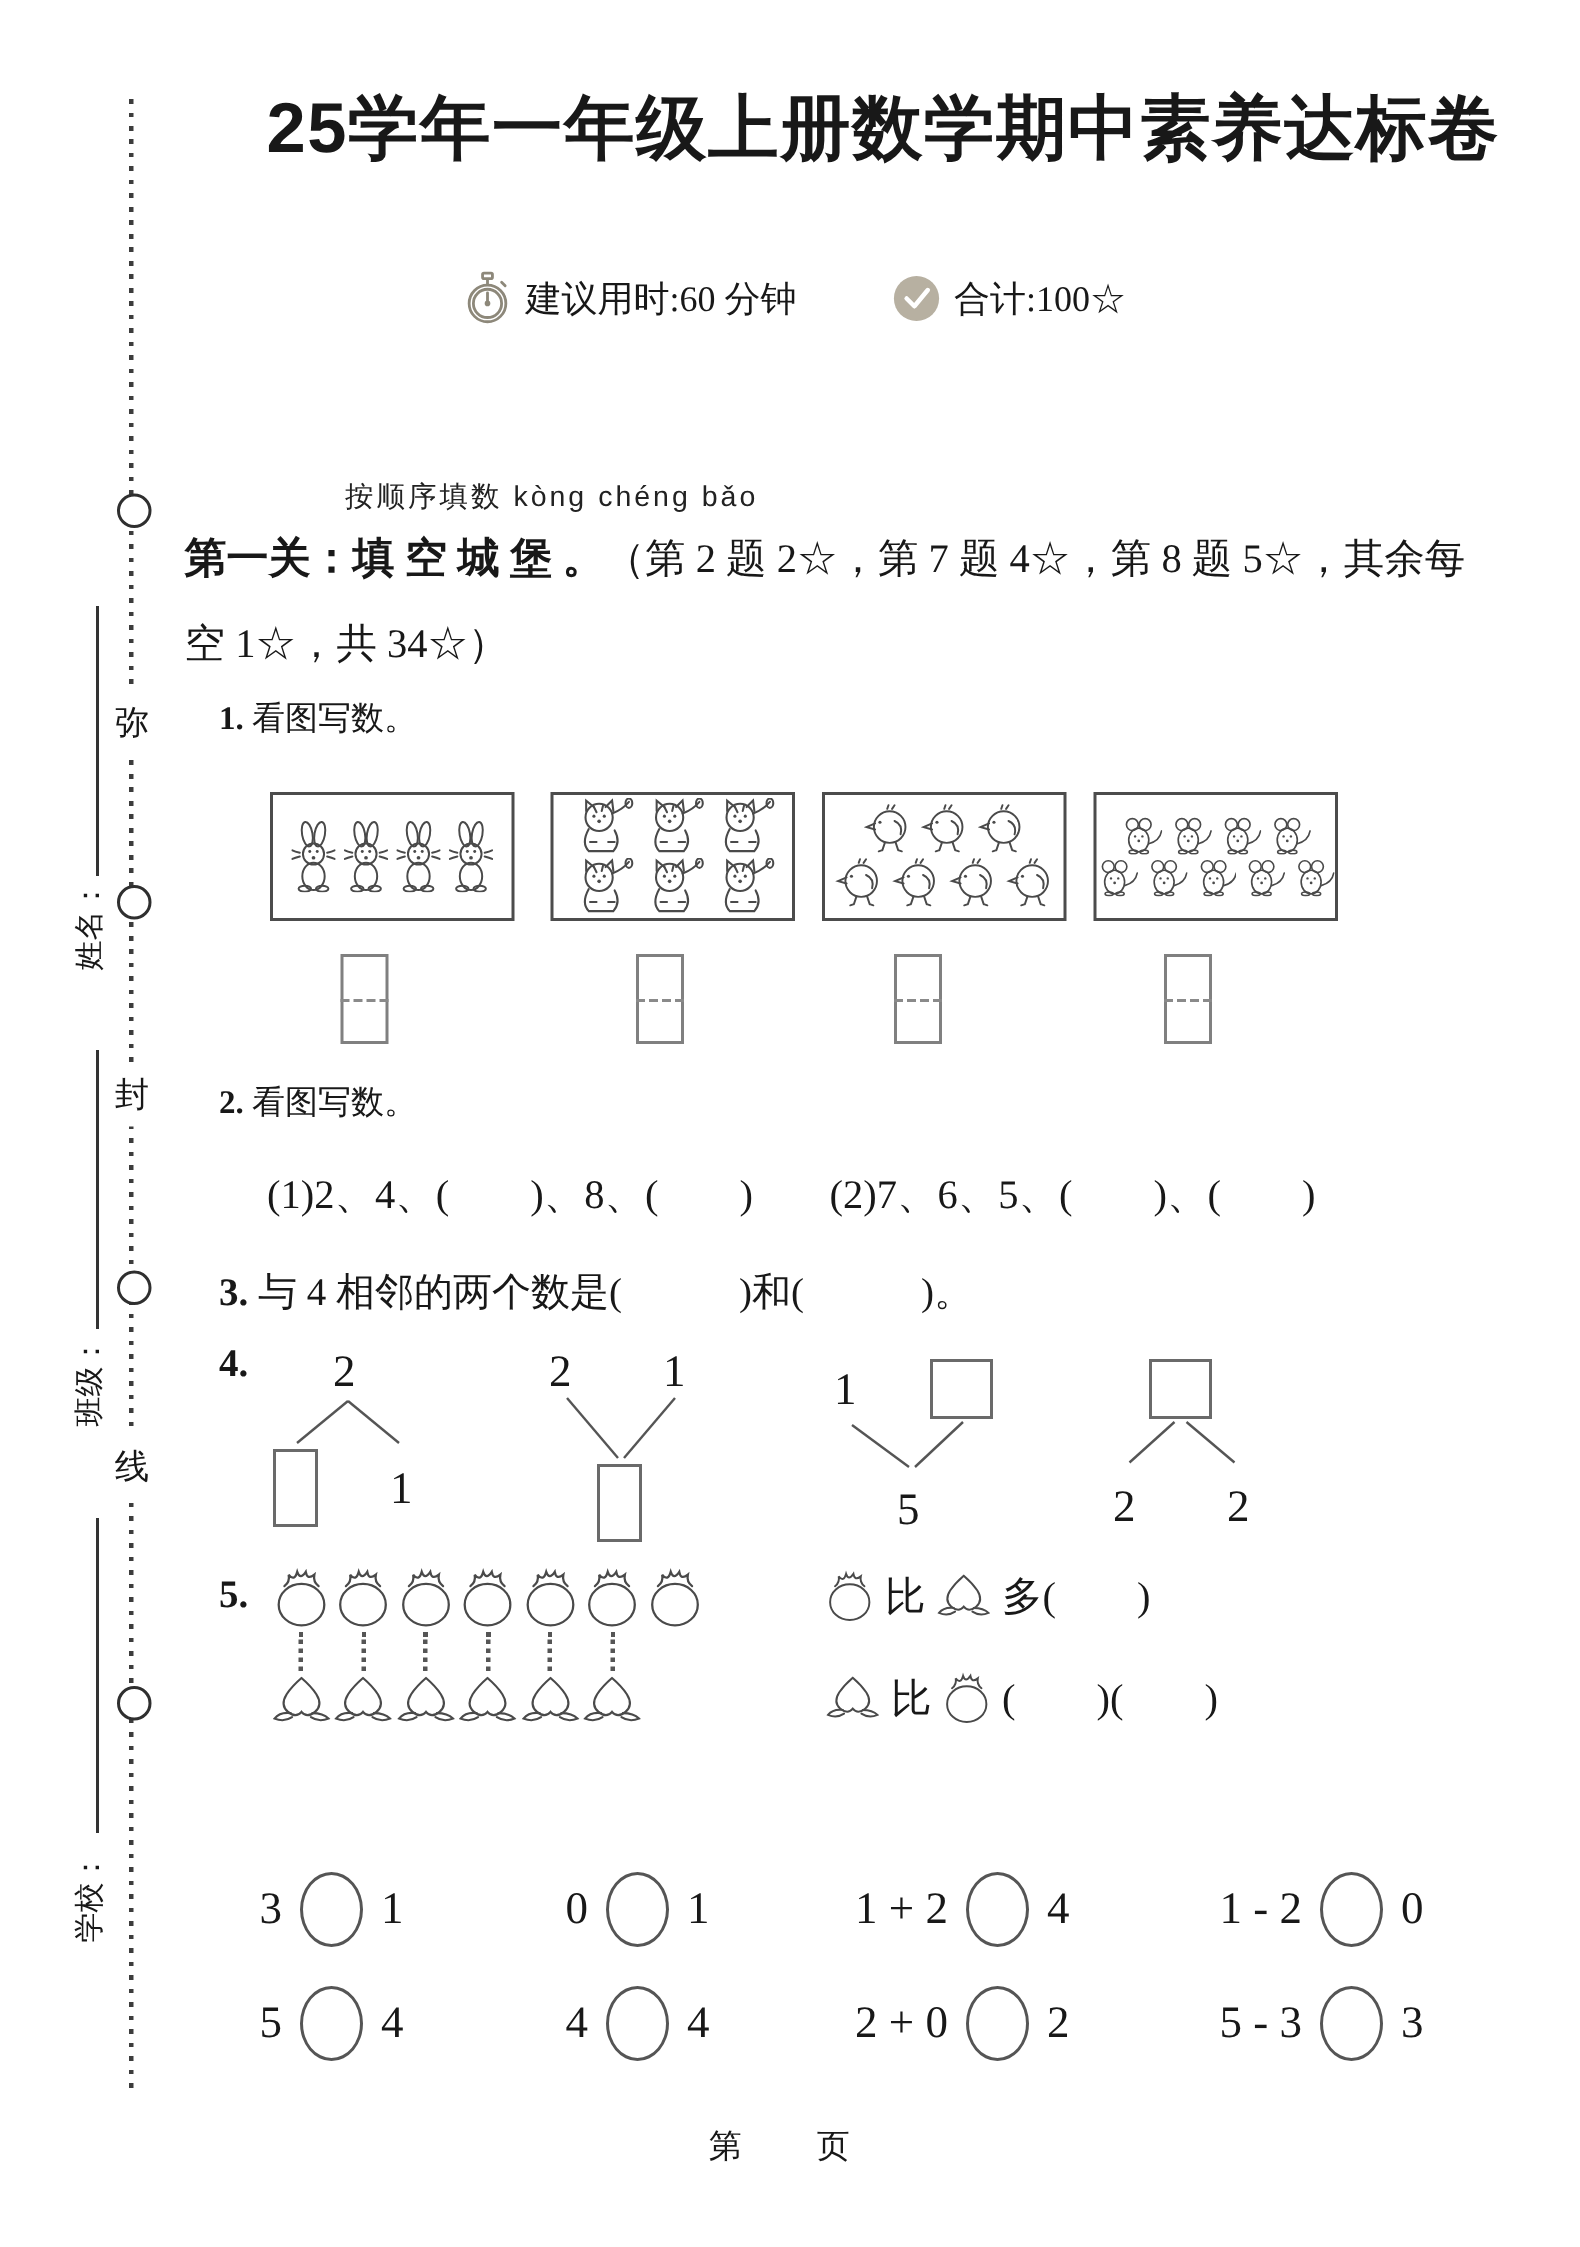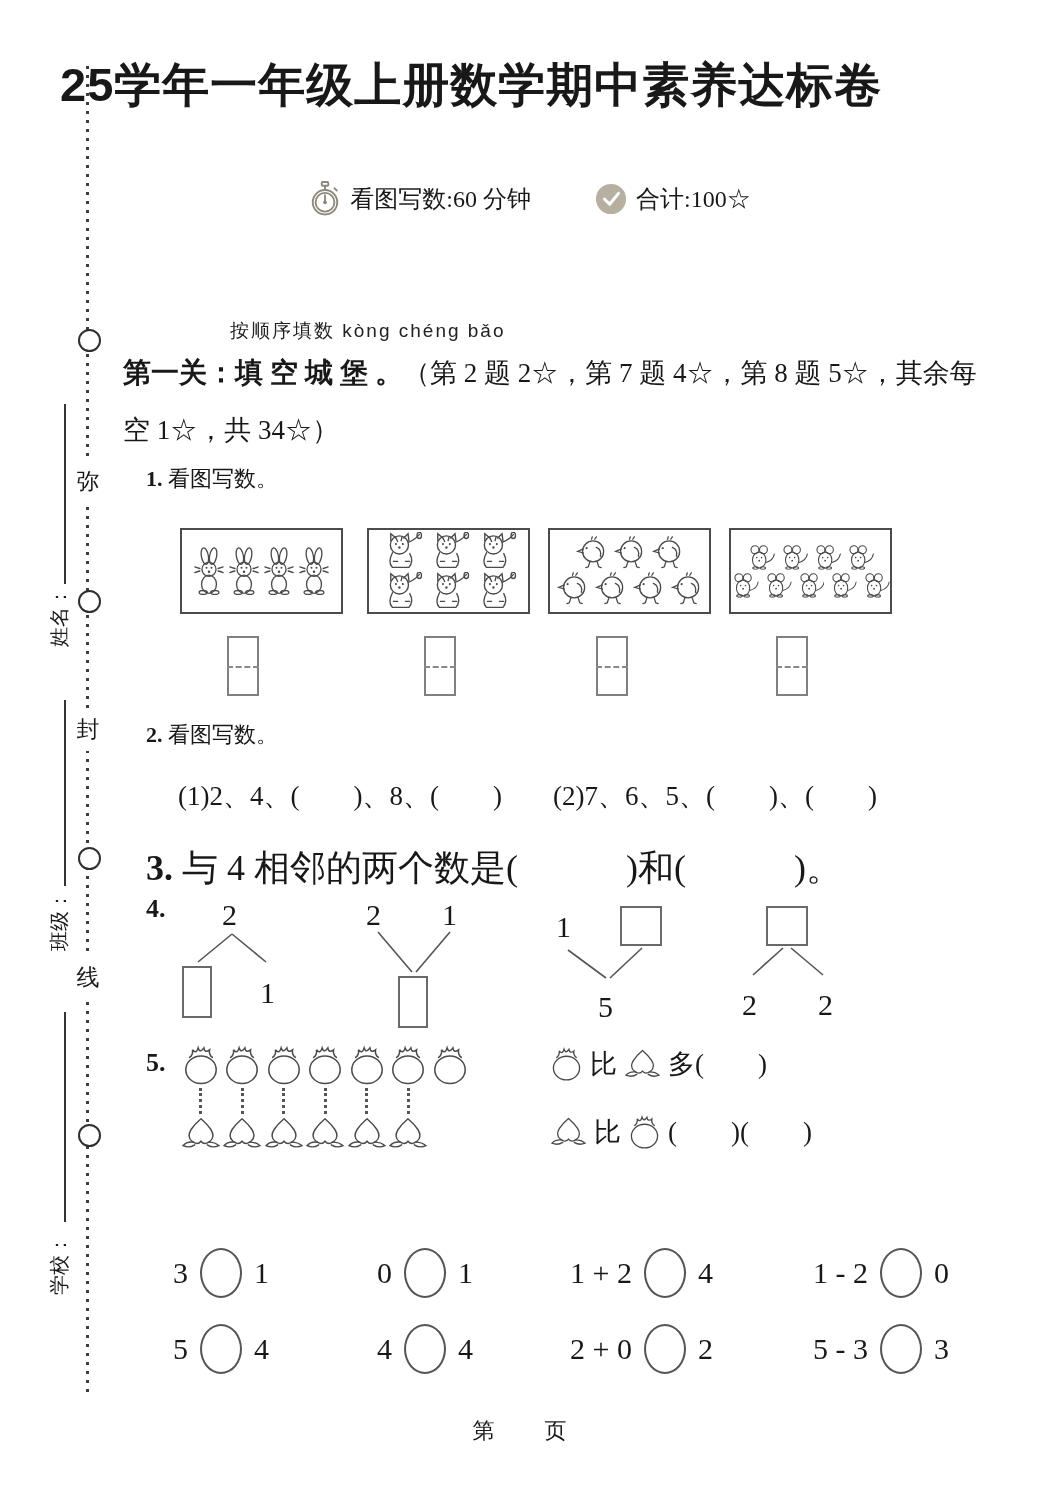--- a/index.html
+++ b/index.html
@@ -1,21 +1,21 @@
 <!DOCTYPE html>
 <html><head>
 <meta charset="utf-8">
 <style>
   html,body{margin:0;padding:0;background:#d9d9d9;}
   .page{position:relative;width:1053px;height:1498px;margin:0 auto;background:#ffffff;
         font-family:"Liberation Serif","DejaVu Serif",serif;color:#181818;overflow:hidden;}
   .abs{position:absolute;}
 
   
-  .title{left:60px;top:58px;width:940px;text-align:left;
+  .title{left:60px;top:58px;width:940px;text-align:right;
          font-family:"Liberation Sans","DejaVu Sans",sans-serif;
          font-weight:bold;font-size:47px;line-height:1.15;letter-spacing:1px;}
   .subtitle{left:60px;top:142px;width:940px;text-align:center;font-size:24px;}
   .meta{left:60px;top:180px;width:940px;display:flex;justify-content:center;gap:64px;}
   .meta-item{display:flex;align-items:center;gap:9px;font-size:24px;}
 
   
   .intro{left:123px;top:238px;width:886px;font-size:22.5px;line-height:41px;text-indent:2em;}
   .pinyin{left:230px;top:318px;font-family:"Liberation Sans","DejaVu Sans",sans-serif;
           font-size:19px;letter-spacing:2px;color:#222;}
@@ -182,21 +182,21 @@
         <g fill="none" stroke="#8d887a" stroke-width="2" stroke-linecap="round">
           <rect x="13.5" y="1.5" width="7" height="4" rx="1"></rect>
           <line x1="17" y1="6" x2="17" y2="9"></line>
           <line x1="27" y1="8" x2="29.5" y2="10.5"></line>
           <circle cx="17" cy="23" r="13"></circle>
           <circle cx="17" cy="23" r="10"></circle>
           <line x1="17" y1="23" x2="17" y2="15.5"></line>
         </g>
         <circle cx="17" cy="23" r="2" fill="#8d887a"></circle>
       </svg>
-      <span>看图写数:60 分钟</span>
+      <span>建议用时:60 分钟</span>
     </div>
     <div class="meta-item">
       <svg width="32" height="32" viewBox="0 0 34 34">
         <circle cx="17" cy="17" r="16" fill="#b7b0a1"></circle>
         <path d="M10 17 l5.5 5.5 L25 11" fill="none" stroke="#ffffff" stroke-width="3.2" stroke-linecap="round" stroke-linejoin="round"></path>
       </svg>
       <span>合计:100☆</span>
     </div>
   </div>
 
@@ -315,21 +315,21 @@
   <div class="abs ans-box" style="left:596px"></div>
   <div class="abs ans-box" style="left:776px"></div>
 
   <div class="abs q-head" style="left:146px;top:720px">
     <span class="qnum">2.</span>
     <span>看图写数。</span>
   </div>
   <div class="abs fill-text" style="left:178px;top:778px">(1)2、4、(　　)、8、(　　)</div>
   <div class="abs fill-text" style="left:553px;top:778px">(2)7、6、5、(　　)、(　　)</div>
 
-  <div class="abs" style="left:146px;top:844px;font-size:36px">
+  <div class="abs" style="left:146px;top:844px;font-size:26px">
     <span class="qnum">3.</span>
     <span>与 4 相邻的两个数是(　　　)和(　　　)。</span>
   </div>
 
   <div class="abs qnum" style="left:146px;top:894px;font-size:26px">4.</div>
 
   <div class="abs bond" style="left:170px">
     <svg class="lines">
         <g stroke="#555" stroke-width="1.6">
           <line x1="62" y1="36" x2="28" y2="64"></line>

